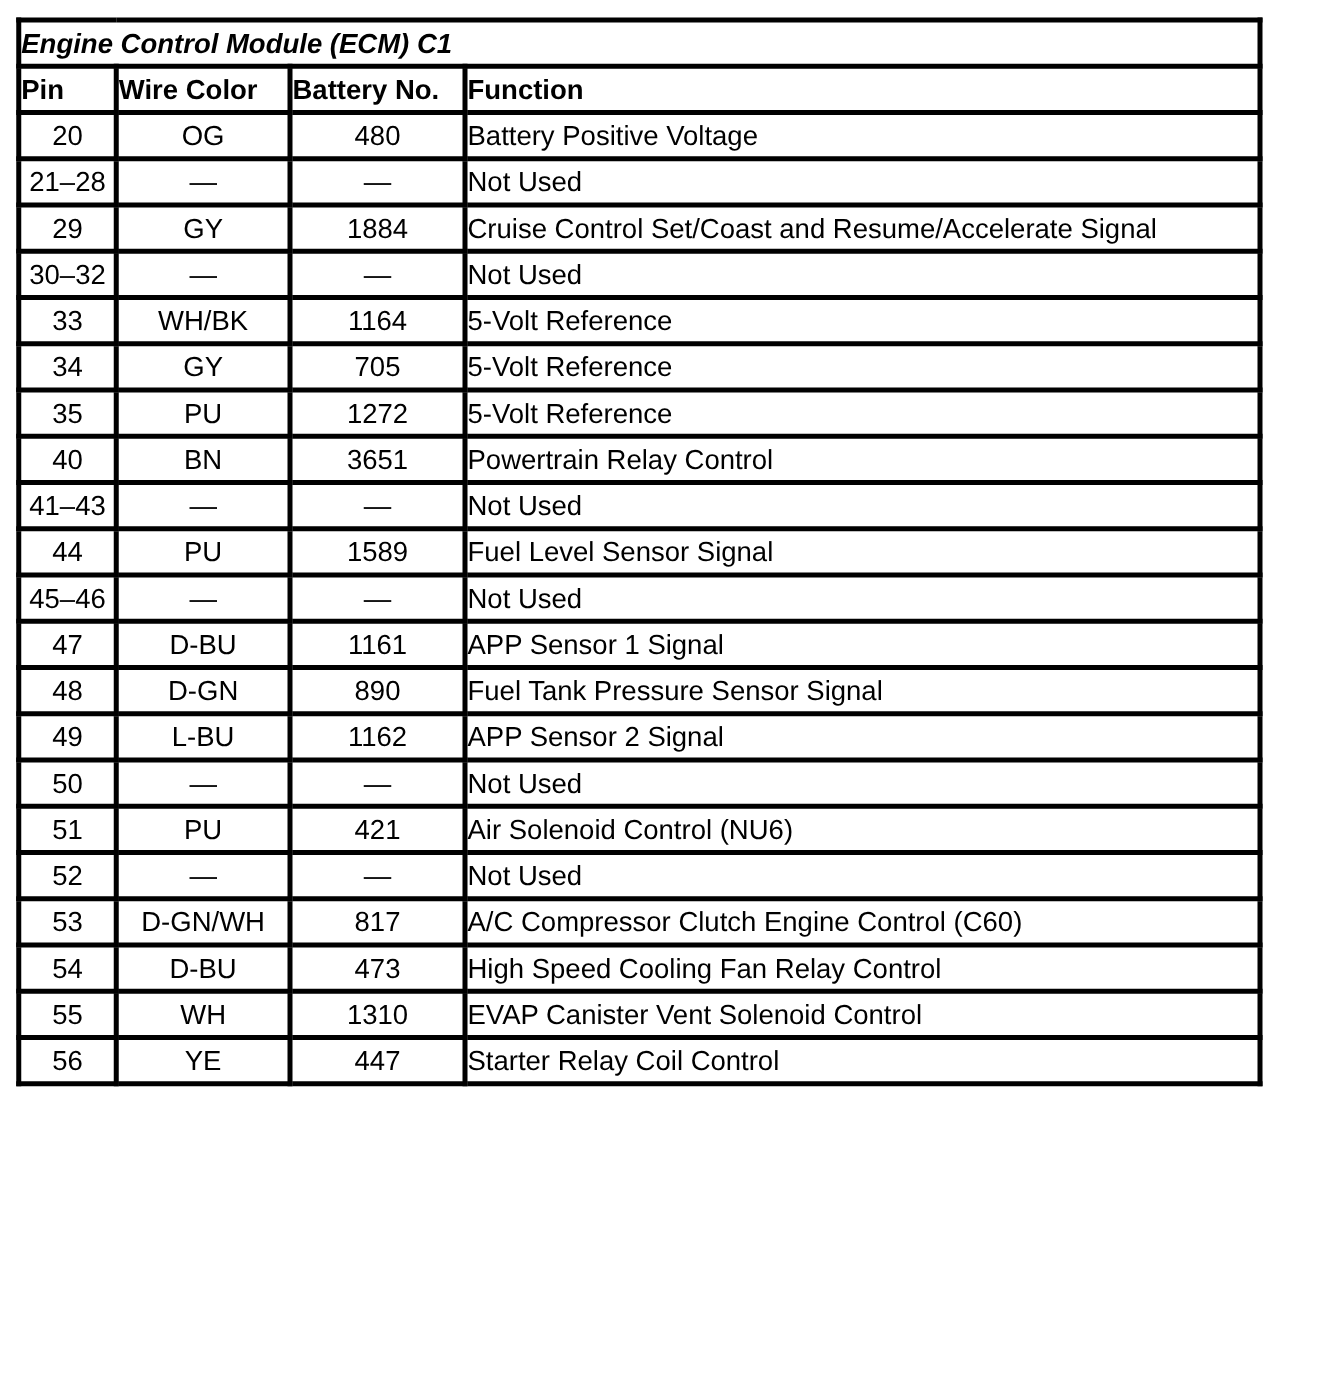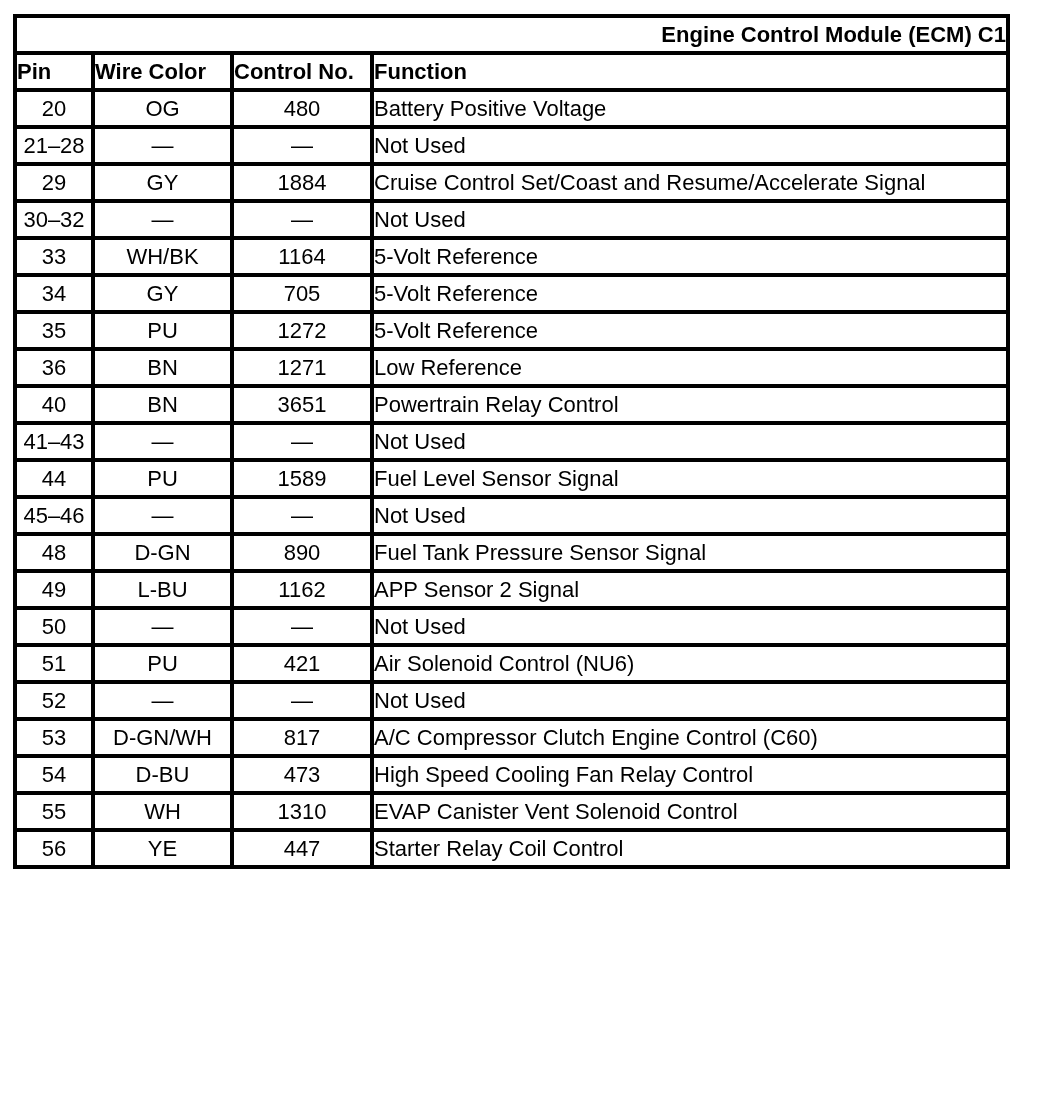--- a/index.html
+++ b/index.html
@@ -15,21 +15,22 @@
     border: 4px solid #000000;
     padding: 0;
     height: 33px;
     font-size: 22px;
     line-height: 33px;
     white-space: nowrap;
   }
   th.title-cell {
     height: 35px;
     font-weight: bold;
-    text-align: right;
+    text-align: left;
+    font-style: italic;
   }
   tr.header-row th {
     font-weight: bold;
     text-align: left;
     font-size: 22px;
   }
   col.c-pin { width: 78px; }
   col.c-wire { width: 139px; }
   col.c-circ { width: 140px; }
   col.c-func { width: 636px; }
@@ -47,21 +48,21 @@
         <col class="c-circ">
         <col class="c-func">
     </colgroup>
     <thead>
       <tr>
         <th colspan="4" class="title-cell">Engine Control Module (ECM) C1</th>
       </tr>
       <tr class="header-row">
         <th>Pin</th>
         <th>Wire Color</th>
-        <th>Control No.</th>
+        <th>Battery No.</th>
         <th>Function</th>
       </tr>
     </thead>
     <tbody id="rows">
         <tr>
           <td class="center">20</td>
           <td class="center">OG</td>
           <td class="center">480</td>
           <td class="func">Battery Positive Voltage</td>
         </tr>
@@ -95,26 +96,20 @@
           <td class="center">705</td>
           <td class="func">5-Volt Reference</td>
         </tr>
         <tr>
           <td class="center">35</td>
           <td class="center">PU</td>
           <td class="center">1272</td>
           <td class="func">5-Volt Reference</td>
         </tr>
         <tr>
-          <td class="center">36</td>
-          <td class="center">BN</td>
-          <td class="center">1271</td>
-          <td class="func">Low Reference</td>
-        </tr>
-        <tr>
           <td class="center">40</td>
           <td class="center">BN</td>
           <td class="center">3651</td>
           <td class="func">Powertrain Relay Control</td>
         </tr>
         <tr>
           <td class="center">41–43</td>
           <td class="center">—</td>
           <td class="center">—</td>
           <td class="func">Not Used</td>
@@ -123,20 +118,26 @@
           <td class="center">44</td>
           <td class="center">PU</td>
           <td class="center">1589</td>
           <td class="func">Fuel Level Sensor Signal</td>
         </tr>
         <tr>
           <td class="center">45–46</td>
           <td class="center">—</td>
           <td class="center">—</td>
           <td class="func">Not Used</td>
+        </tr>
+        <tr>
+          <td class="center">47</td>
+          <td class="center">D-BU</td>
+          <td class="center">1161</td>
+          <td class="func">APP Sensor 1 Signal</td>
         </tr>
         <tr>
           <td class="center">48</td>
           <td class="center">D-GN</td>
           <td class="center">890</td>
           <td class="func">Fuel Tank Pressure Sensor Signal</td>
         </tr>
         <tr>
           <td class="center">49</td>
           <td class="center">L-BU</td>

